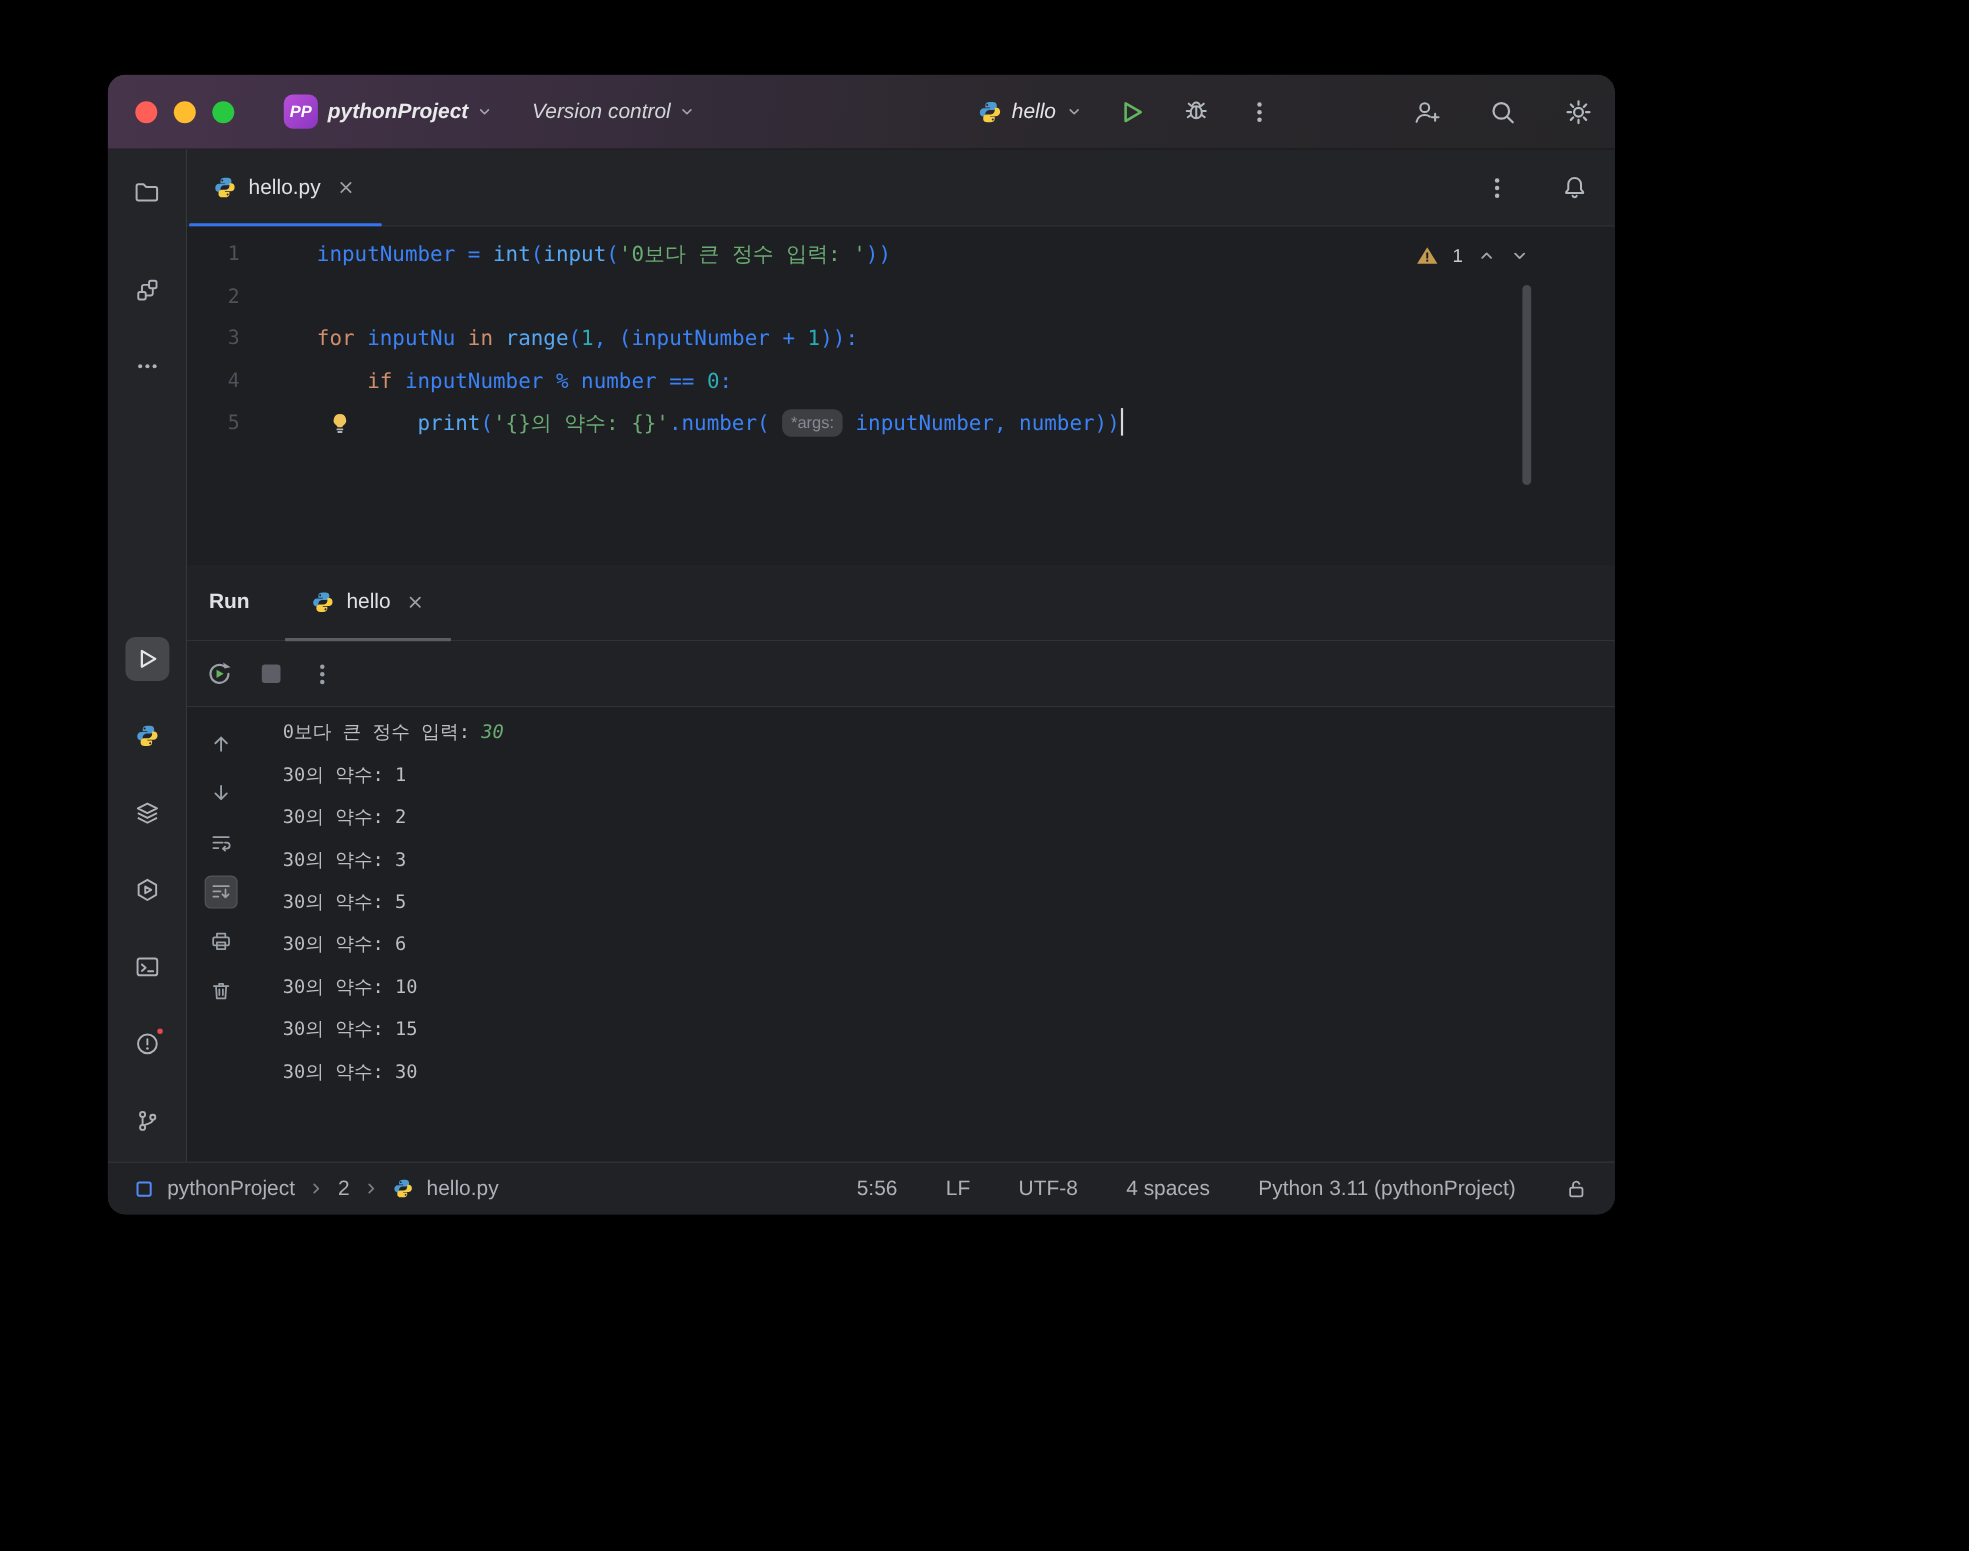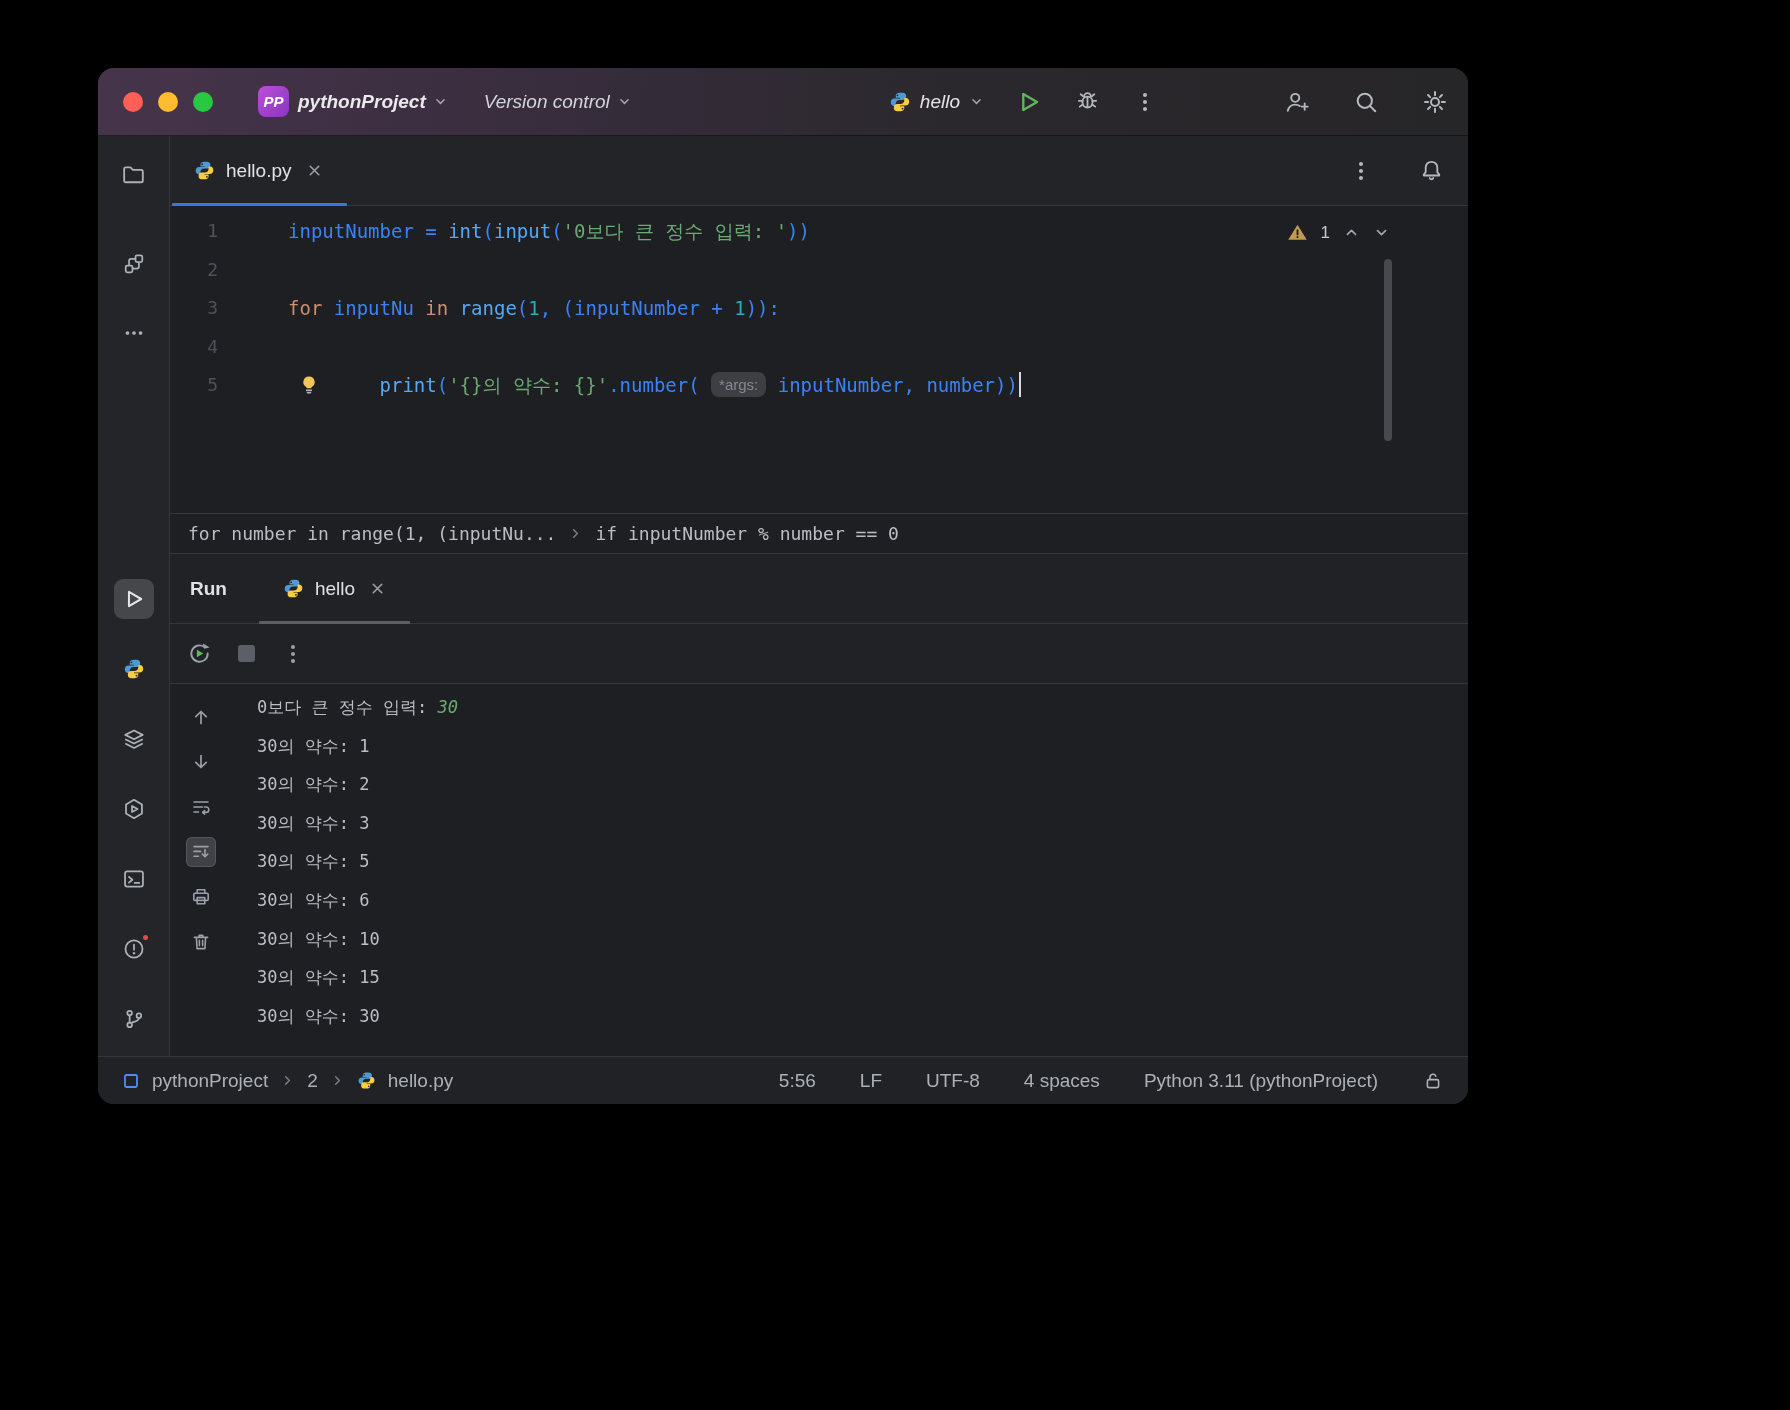--- a/index.html
+++ b/index.html
@@ -346,20 +346,21 @@
             <div class="code-line">
               <span class="line-num">2</span>
               <span class="line-code"></span>
             </div>
             <div class="code-line">
               <span class="line-num">3</span>
               <span class="line-code"><span class="tok-kw">for</span><span class="tok-plain"> inputNu </span><span class="tok-kw">in</span><span class="tok-plain"> </span><span class="tok-func">range</span><span class="tok-plain">(</span><span class="tok-num">1</span><span class="tok-plain">, (inputNumber + </span><span class="tok-num">1</span><span class="tok-plain">)):</span></span>
             </div>
             <div class="code-line">
               <span class="line-num">4</span>
+              <span class="line-code"><span class="tok-plain">    </span><span class="tok-kw">if</span><span class="tok-plain"> inputNumber % number == </span><span class="tok-num">0</span><span class="tok-plain">:</span></span>
             </div>
             <div class="code-line">
               <span class="line-num">5</span>
               <span class="bulb">
                 <svg viewBox="0 0 20 20" width="22" height="22">
                   <path fill="#f2c55c" d="M10 2.2a5.1 5.1 0 0 0-2.8 9.4c.5.3.8.8.8 1.4h4c0-.6.3-1.1.8-1.4A5.1 5.1 0 0 0 10 2.2z"></path>
                   <path stroke="#aeb3ba" stroke-width="1.5" fill="none" stroke-linecap="round" d="M7.9 14.9h4.2M8.6 17h2.8"></path>
                 </svg>
               </span>
               <span class="line-code"><span class="tok-plain">        </span><span class="tok-func">print</span><span class="tok-plain">(</span><span class="tok-str">'{}의 약수: {}'</span><span class="tok-plain">.number( </span><span class="tok-hint">*args:</span><span class="tok-plain"> inputNumber, number))</span><span class="tok-caret"></span></span>
@@ -381,29 +382,20 @@
           </span>
           <span class="icon">
             <svg viewBox="0 0 16 16" width="17" height="17" fill="none" stroke="currentColor" stroke-width="1.6" stroke-linecap="round" stroke-linejoin="round">
                 <path d="M4.2 6.2L8 10l3.8-3.8"></path>
               </svg>
           </span>
         </div>
         <div class="editor-scrollbar"></div>
       </div>
 
-      <div class="context-bar">
-        <span>for number in range(1, (inputNu...</span>
-        <span class="icon ctx-chev">
-          <svg viewBox="0 0 16 16" width="15" height="15" fill="none" stroke="currentColor" stroke-width="1.6" stroke-linecap="round" stroke-linejoin="round">
-              <path d="M6 4l4 4-4 4"></path>
-            </svg>
-        </span>
-        <span>if inputNumber % number == 0</span>
-      </div>
 
       <div class="run-header">
         <span class="run-title">Run</span>
         <div class="run-tab">
           <span class="py-icon s21">
             <svg viewBox="0 0 20 20">
                 <path fill="#4e9bd4" d="M9.86 1.6c-2.2 0-3.74 1-3.74 2.7v1.9h3.9v.55H4.9c-1.9 0-3.3 1.45-3.3 3.55 0 2.1 1.25 3.4 3.1 3.4h1.4v-2.3c0-1.85 1.55-3.3 3.55-3.3h3.2c1.5 0 2.75-1.25 2.75-2.8V4.3c0-1.7-1.5-2.7-3.3-2.7H9.86zM7.7 3.1a.85.85 0 1 1 0 1.7.85.85 0 0 1 0-1.7z"></path>
                 <path fill="#f6cd45" d="M10.14 18.4c2.2 0 3.74-1 3.74-2.7v-1.9H9.99v-.55h5.1c1.9 0 3.3-1.45 3.3-3.55 0-2.1-1.25-3.4-3.1-3.4h-1.4v2.3c0 1.85-1.55 3.3-3.55 3.3H7.14c-1.5 0-2.75 1.25-2.75 2.8v1c0 1.7 1.5 2.7 3.3 2.7h2.45zM12.3 16.9a.85.85 0 1 1 0-1.7.85.85 0 0 1 0 1.7z"></path>
               </svg>
           </span>

